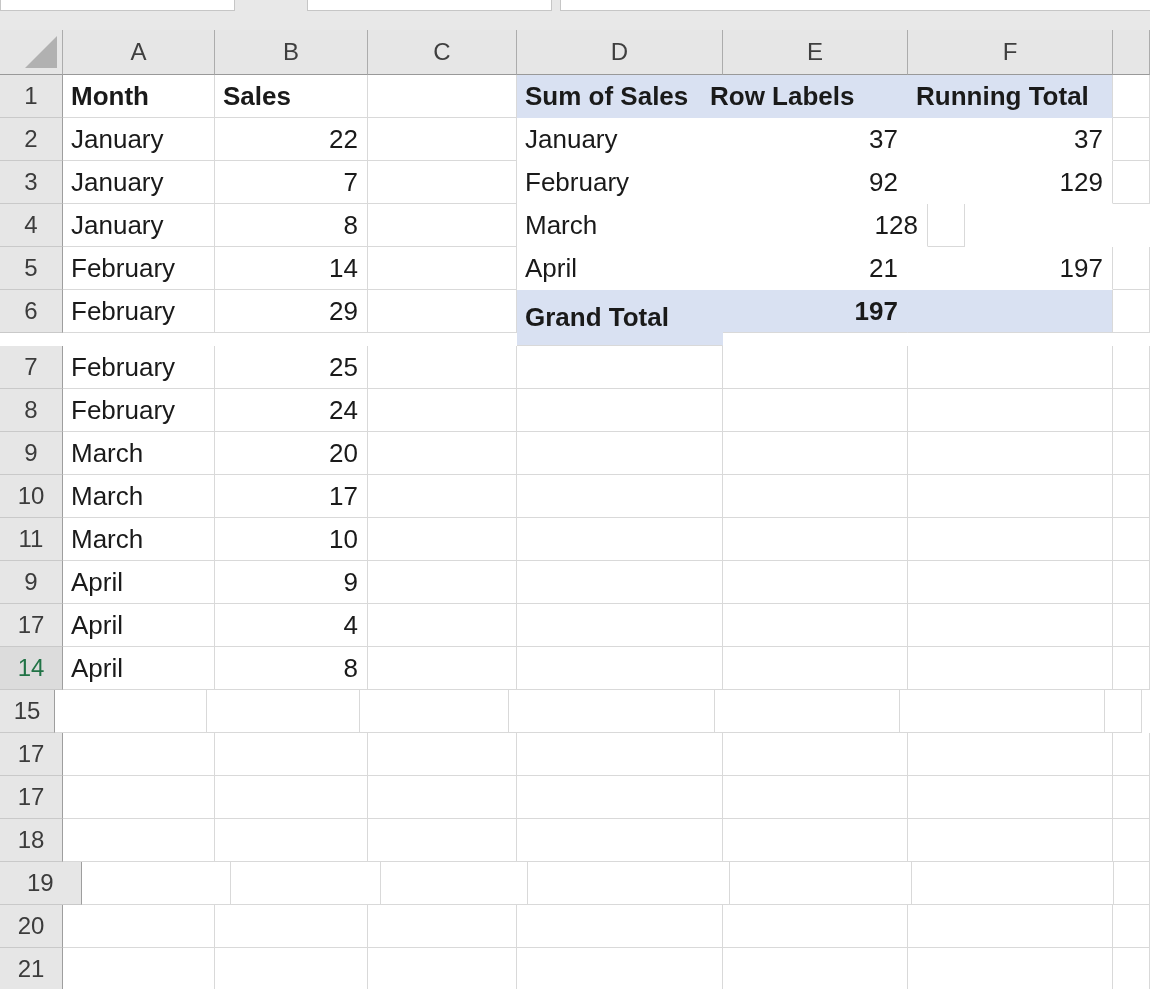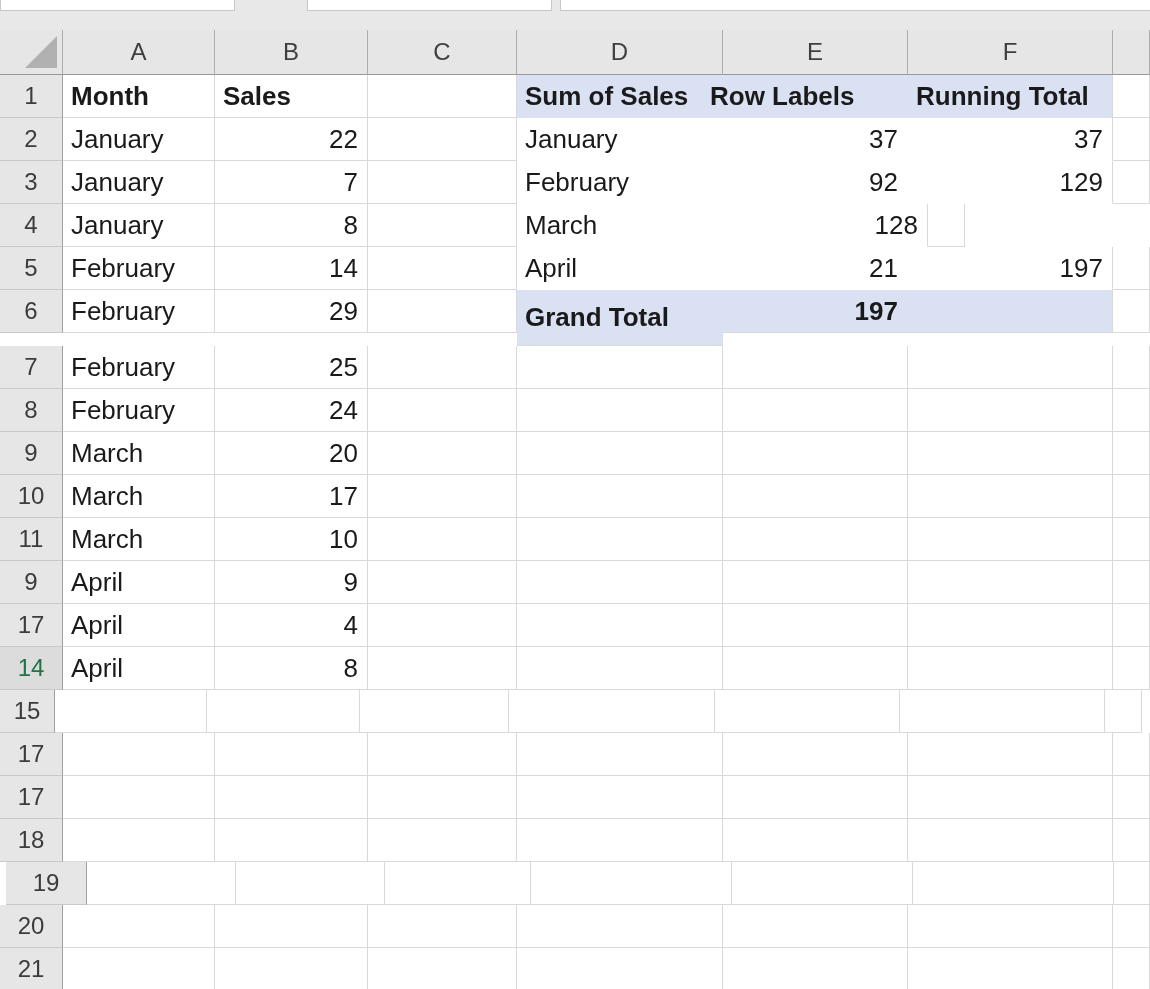--- a/index.html
+++ b/index.html
@@ -239,21 +239,21 @@
         <div class="cell rowhead" style="width: 63px; height: 43px;">18</div>
         <div class="cell" style="width: 152px; height: 43px;"></div>
         <div class="cell" style="width: 153px; height: 43px;"></div>
         <div class="cell" style="width: 149px; height: 43px;"></div>
         <div class="cell" style="width: 206px; height: 43px;"></div>
         <div class="cell" style="width: 185px; height: 43px;"></div>
         <div class="cell" style="width: 205px; height: 43px;"></div>
         <div class="cell" style="width: 37px; height: 43px;"></div>
       </div>
       <div class="row">
-        <div class="cell rowhead" style="width: 83px; height: 43px; margin-left: 6px;">19</div>
+        <div class="cell rowhead" style="width: 83px; height: 43px;">19</div>
         <div class="cell" style="width: 152px; height: 43px;"></div>
         <div class="cell" style="width: 153px; height: 43px;"></div>
         <div class="cell" style="width: 149px; height: 43px;"></div>
         <div class="cell" style="width: 206px; height: 43px;"></div>
         <div class="cell" style="width: 185px; height: 43px;"></div>
         <div class="cell" style="width: 205px; height: 43px;"></div>
         <div class="cell" style="width: 37px; height: 43px;"></div>
       </div>
       <div class="row">
         <div class="cell rowhead" style="width: 63px; height: 43px;">20</div>

